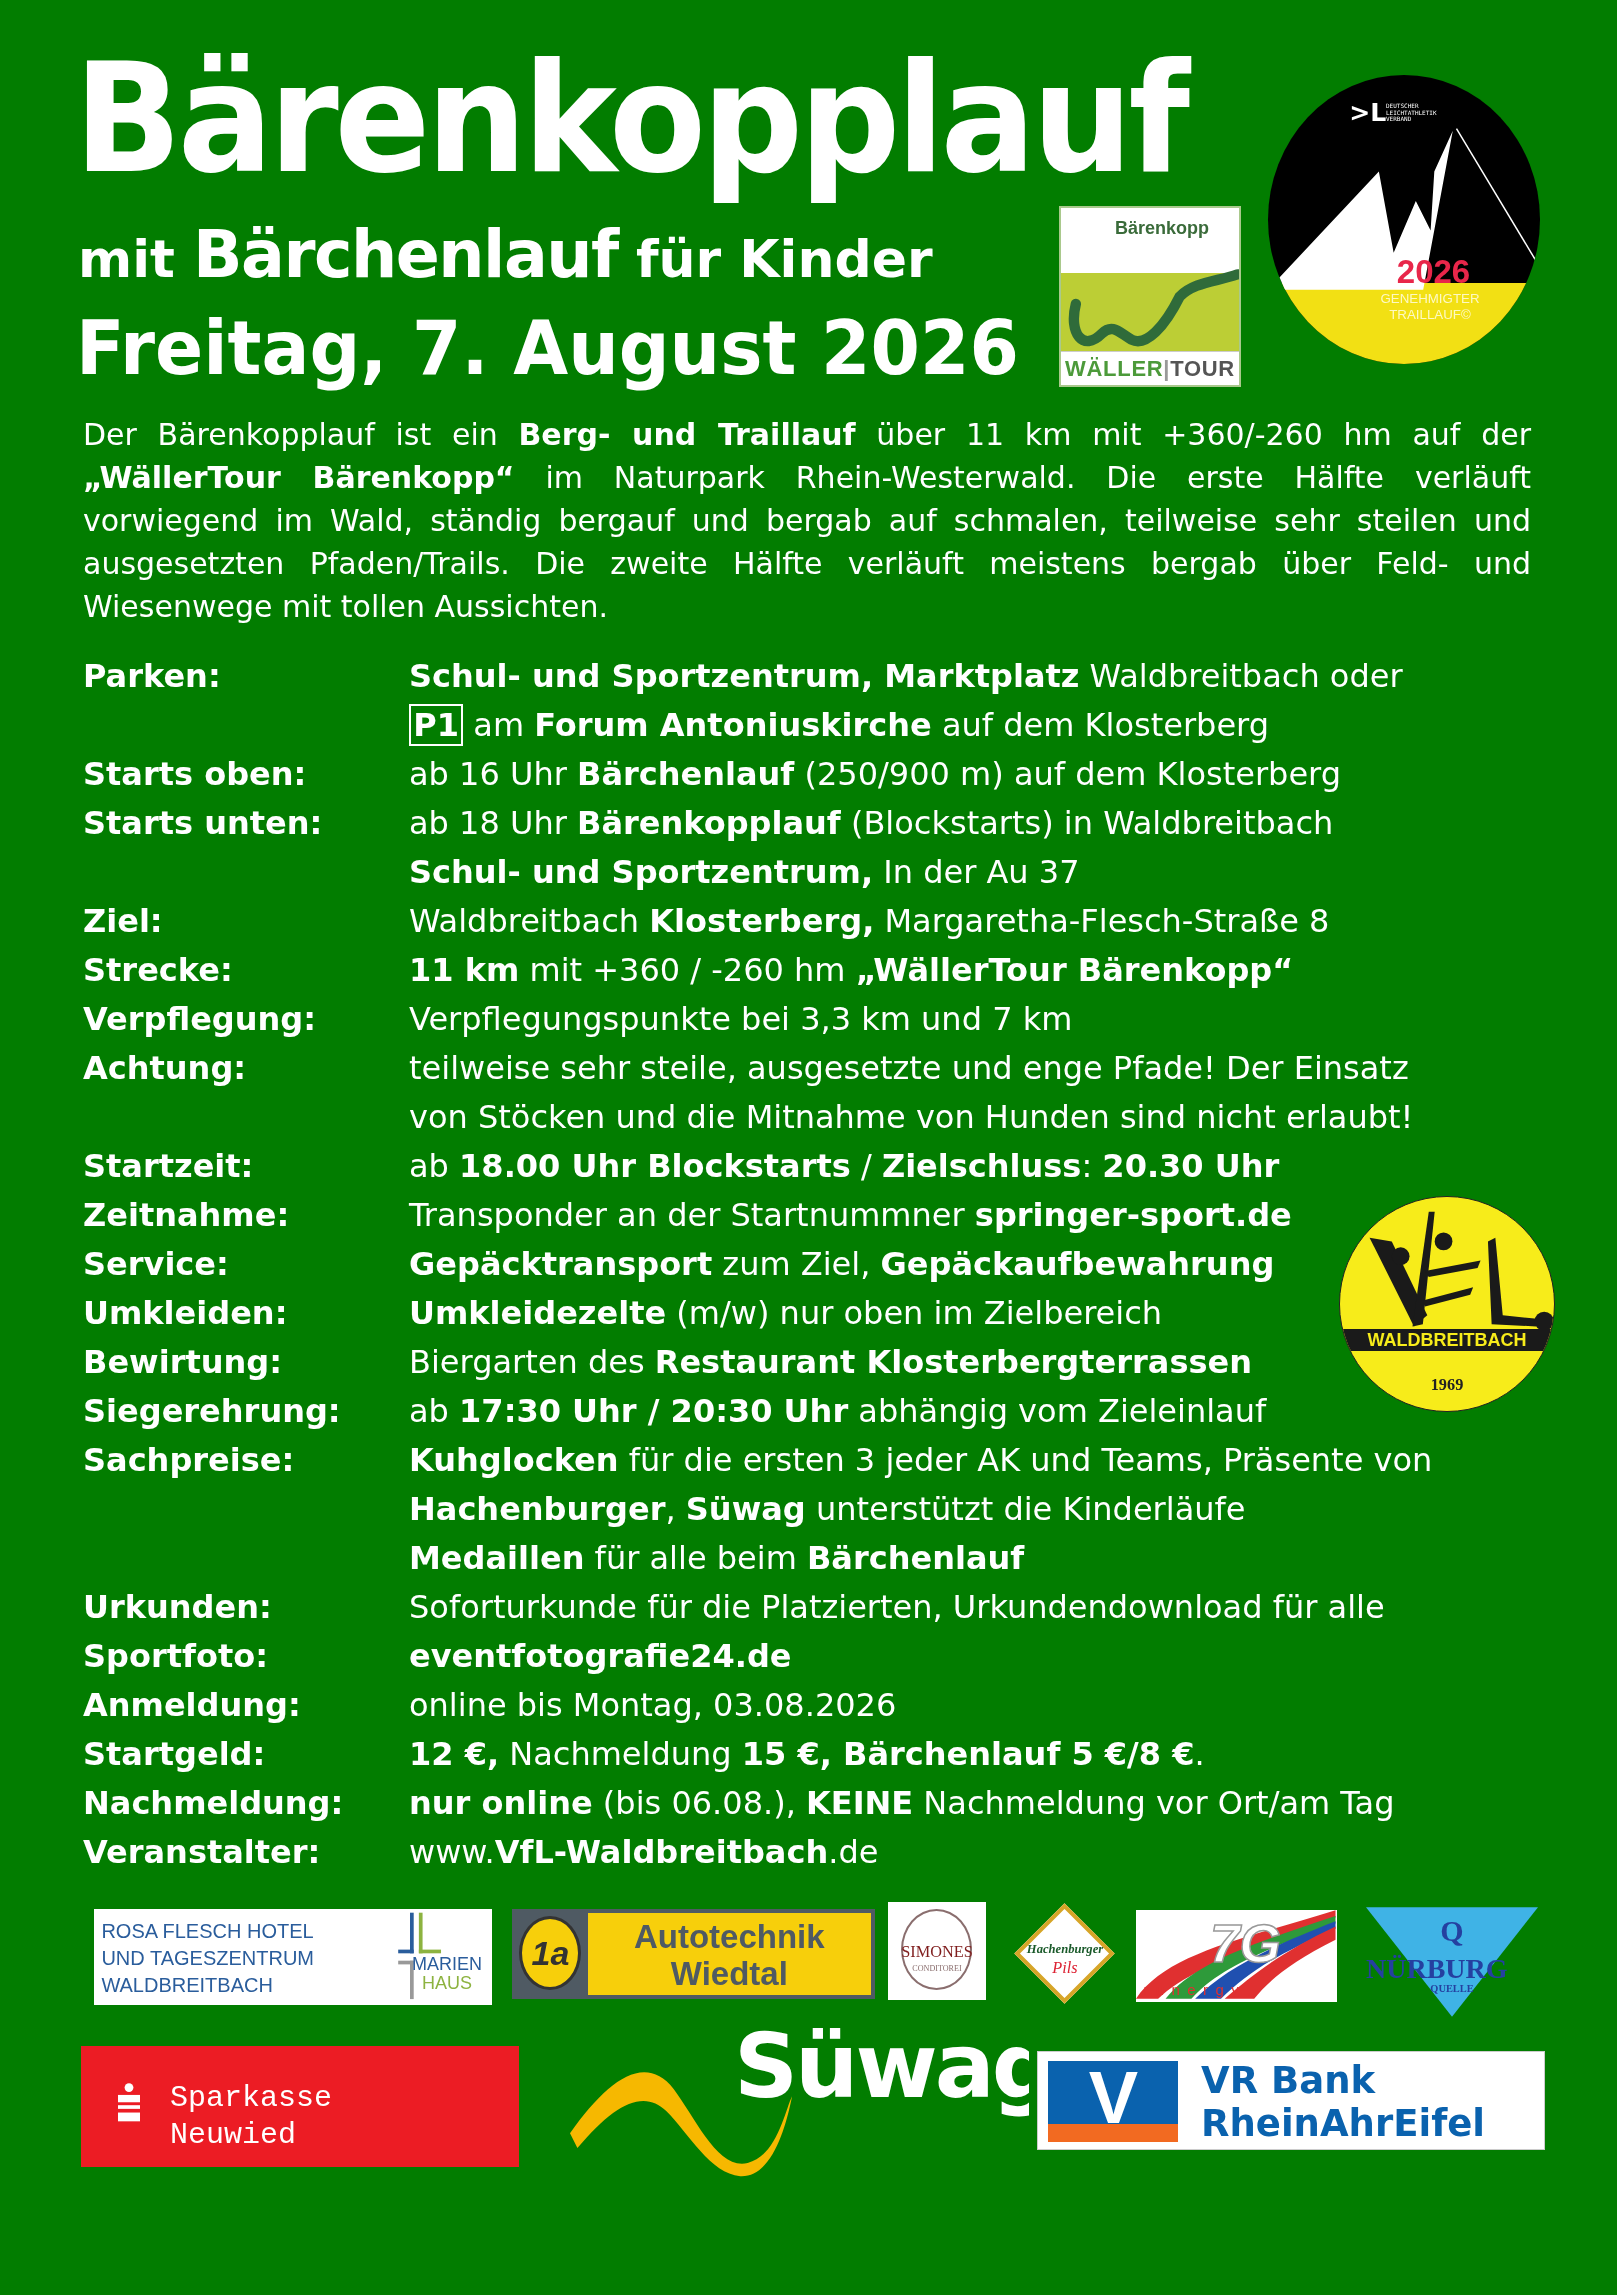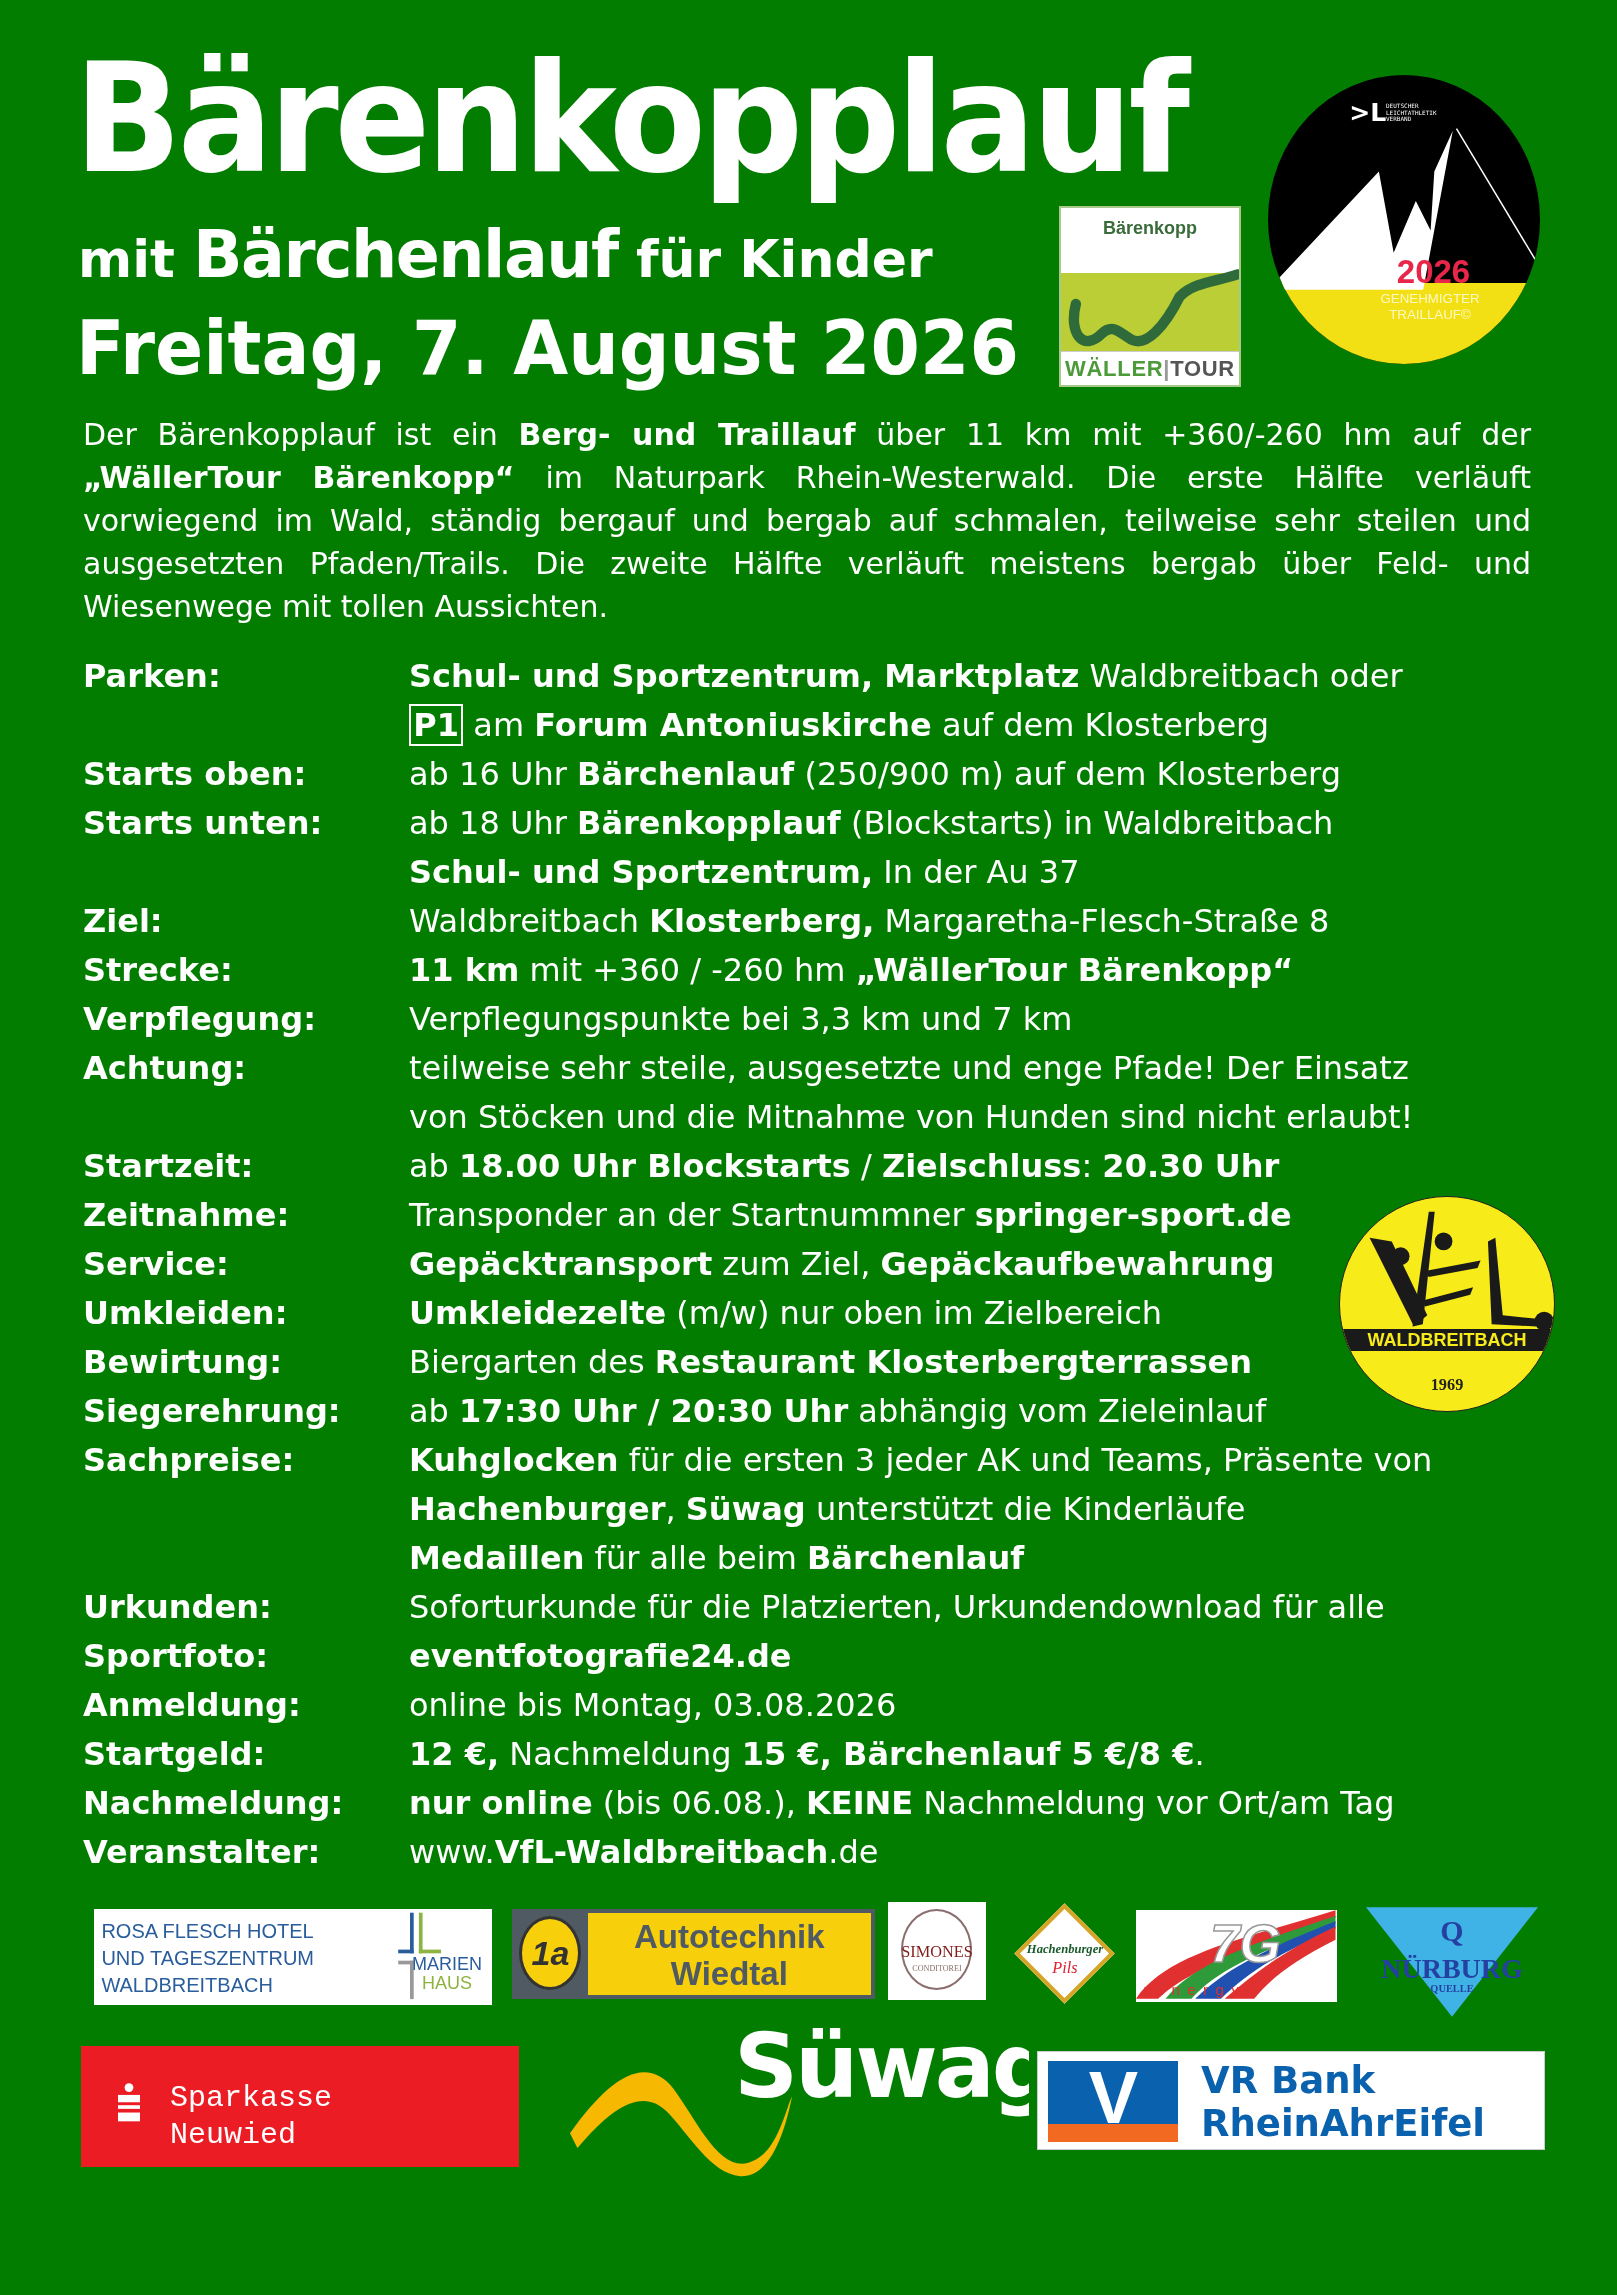--- a/index.html
+++ b/index.html
@@ -23,21 +23,21 @@
   }
   .info { left:83px; top:652px; width:1481px; }
   .row { display:flex; font-size:32px; line-height:49px; white-space:nowrap; }
   .row .label { width:326px; font-weight:bold; flex:none; }
   .row .val { flex:none; }
   b { font-weight:bold; }
   .p1 { border:2.2px solid #fff; padding:0 2.2px; font-weight:bold; }
 
   
   .waller { left:1059px; top:206px; width:182px; height:181px; background:#fff; border:2.2px solid #a9c98c; box-sizing:border-box; overflow:hidden; }
-  .waller .wname { position:absolute; top:10.4px; width:100%; text-align:center; color:#3a6b3a; font-weight:bold; font-size:18px; font-family:"Liberation Sans", sans-serif; }
+  .waller .wname { position:absolute; top:10.4px; width:100%; text-align:center; color:#3a6b3a; font-weight:bold; font-size:18px; font-family:"Liberation Sans", sans-serif;margin-left:12px; }
   .waller .lime { position:absolute; left:0; top:65px; width:100%; height:81px; background:#bcce35; }
   .waller .wbar { position:absolute; bottom:0; left:0; width:100%; height:33px; background:#fff; border-top:1.5px solid #ccc; text-align:center; font-weight:bold; font-size:22px; line-height:33px; color:#4c9a3a; font-family:"Liberation Sans", sans-serif; letter-spacing:0.7px; }
   .waller svg { position:absolute; left:0; top:44px; }
 
   .dlv { left:1268px; top:75px; width:272px; height:289px; border-radius:50%; background:#000; overflow:hidden; }
   .dlv .yellow { position:absolute; left:0; bottom:0; width:100%; height:81px; background:#f2e014; }
   .dlv .yr { position:absolute; left:0; top:178px; width:100%; text-align:center; color:#e8264a; font-size:33px; font-weight:bold; font-family:"Liberation Sans", sans-serif; padding-left:59px; box-sizing:border-box; }
   .dlv .gen { position:absolute; left:0; top:216px; width:100%; text-align:center; color:#fef9c3; font-size:13.3px; line-height:16.3px; font-family:"Liberation Sans", sans-serif; padding-left:52px; box-sizing:border-box; }
   .dlv .dlvtxt { position:absolute; top:28px; left:118px; color:#fff; font-size:6px; line-height:6.7px; font-family:"DejaVu Sans Mono", monospace; }
   .dlv svg { position:absolute; left:0; top:0; }
@@ -61,21 +61,21 @@
   .simones .ring { position:absolute; left:13.3px; top:7.4px; width:71px; height:81px; border:2.2px solid #8a6e6e; border-radius:50%; box-sizing:border-box; }
   .hach { left:1013px; top:1902px; width:104px; height:104px; }
   .hach .dia { position:absolute; left:16.3px; top:16.3px; width:71px; height:71px; background:#fff; border:4.4px solid #d6a528; transform:rotate(45deg); box-sizing:border-box; }
   .hach .t { position:absolute; left:0; top:40px; width:100%; text-align:center; color:#1a5a2a; font-size:12.6px; font-weight:bold; font-style:italic; font-family:"Liberation Serif", serif; }
   .hach .p { position:absolute; left:0; top:56px; width:100%; text-align:center; color:#d23; font-size:16.3px; font-style:italic; font-family:"Liberation Serif", serif; }
   .runergy { left:1136px; top:1910px; width:201px; height:92px; background:#fff; }
   .runergy .r { position:absolute; left:7.4px; bottom:4.4px; color:#e03030; font-size:15px; letter-spacing:7.4px; font-family:Liberation Sans, sans-serif; }
   .runergy svg { position:absolute; left:0; top:0; }
   .nur { left:1366px; top:1907px; width:172px; height:110px; }
   .nur svg { position:absolute; left:0; top:0; }
-  .nur .n { position:absolute; left:0; top:46px; width:100%; text-align:center; color:#2540a0; font-size:28px; font-family:"Liberation Serif", serif; font-weight:bold; }
+  .nur .n { position:absolute; left:0; top:46px; width:100%; color:#2540a0; font-size:28px; font-family:"Liberation Serif", serif; font-weight:bold; }
   .nur .q { position:absolute; left:0; top:76px; width:100%; text-align:center; color:#2540a0; font-size:10.4px; font-family:"Liberation Serif", serif; font-weight:bold; }
   .nur .qq { position:absolute; left:0; top:7.4px; width:100%; text-align:center; color:#2540a0; font-size:30px; font-family:"Liberation Serif", serif; font-weight:bold; }
 
   .spark { left:81px; top:2046px; width:438px; height:121px; background:#ec1c24; }
   .spark .t { position:absolute; left:89px; top:34px; color:#fff; font-size:30px; line-height:37px; font-family:Liberation Mono, monospace; }
   .spark .s { position:absolute; left:37px; top:37px; width:22px; height:40px; }
   .suwag { left:570px; top:2022px; width:459px; height:156px; }
   .suwag .t { position:absolute; left:164px; top:0; color:#fff; font-weight:bold; font-size:89px; line-height:89px; letter-spacing:-3px; font-family:"DejaVu Sans", sans-serif; }
   .suwag svg { position:absolute; left:0; top:0; }
   .vr { left:1037px; top:2051px; width:508px; height:99px; background:#fff; border:1.5px solid #ccc; }

